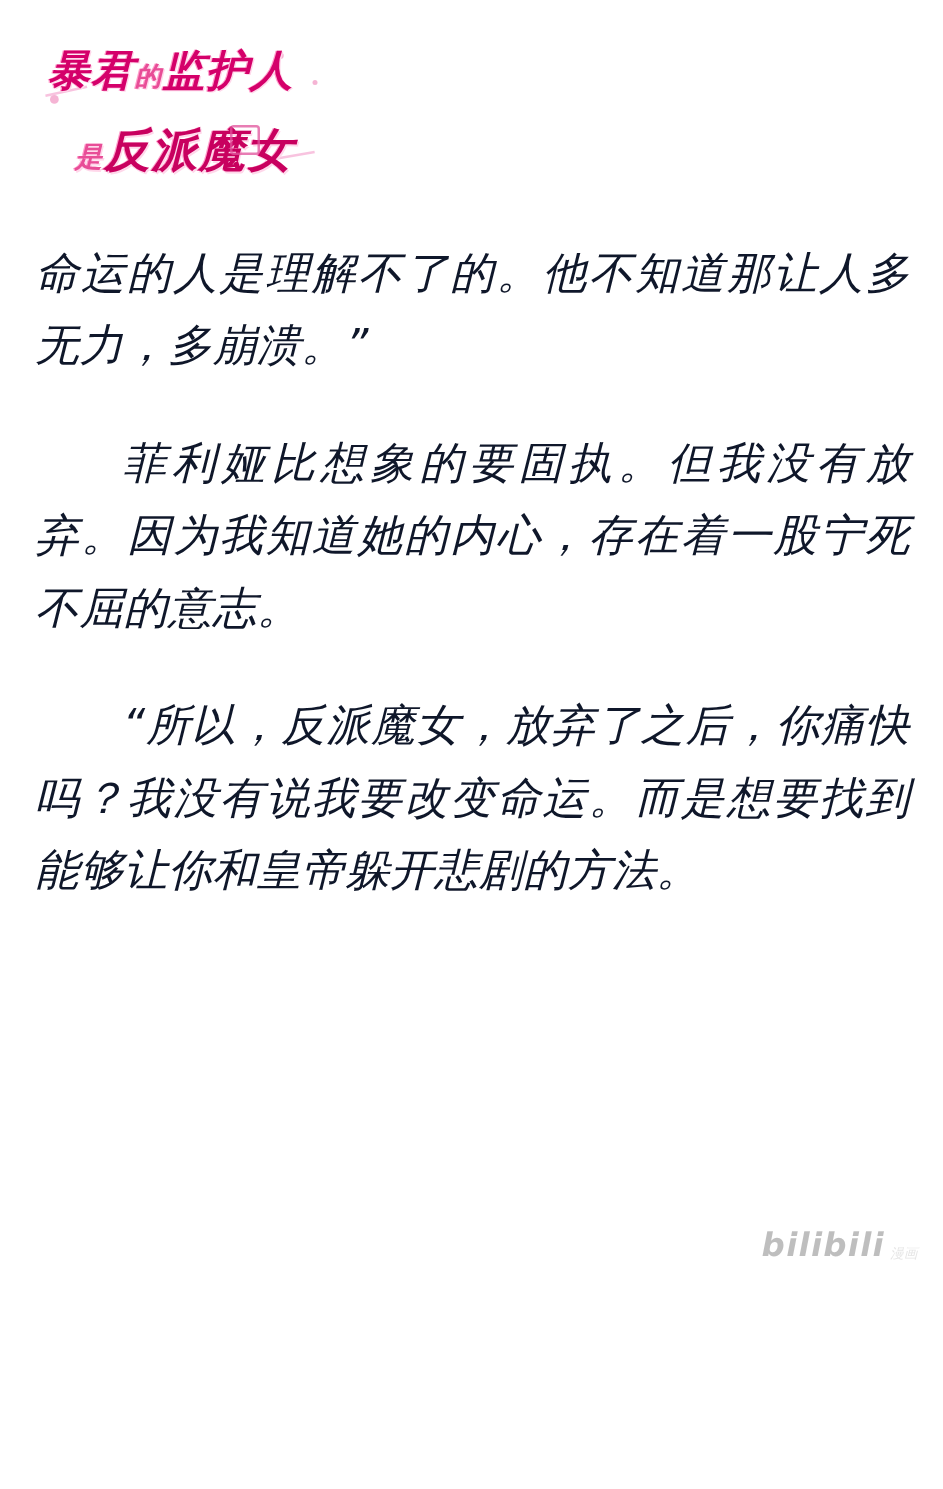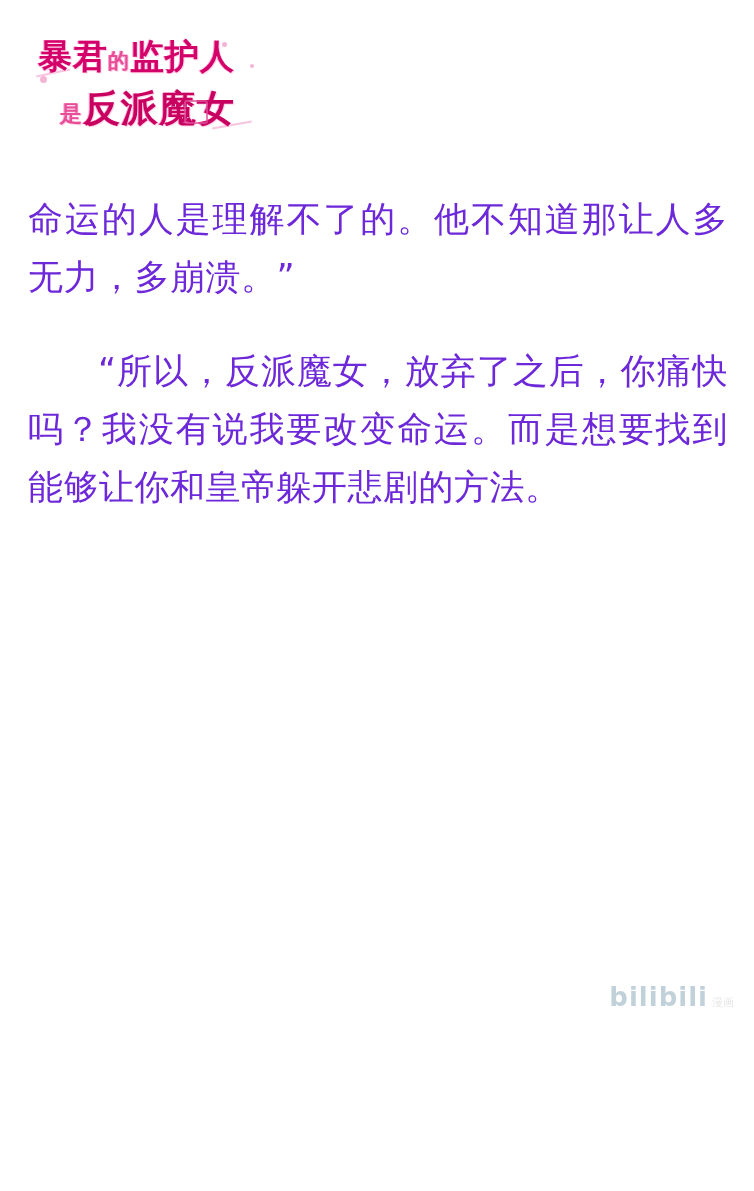--- a/index.html
+++ b/index.html
@@ -12,20 +12,21 @@
     height: 1191px;
     position: relative;
     font-family: "Liberation Sans", "DejaVu Sans", sans-serif;
     overflow: hidden;
   }
   .page {
     position: relative;
     width: 754px;
     height: 1028px;
     background: #ffffff;
+    font-style: italic;
   }
 
   
   .logo {
     position: absolute;
     left: 34px;
     top: 28px;
     width: 260px;
     height: 112px;
     user-select: none;
@@ -44,21 +45,21 @@
     color: #d4006a;
     text-shadow: 1px 1px 0 #ffd7ea, -1px 0 0 #ff9ecb;
   }
   .logo-l1 .small {
     font-size: 21px;
     color: #e84d97;
     vertical-align: baseline;
   }
   .logo-l2 {
     left: 26px;
-    top: 56px;
+    top: 68px;
     font-size: 37px;
     color: #c8005f;
     text-shadow: 1px 1px 0 #ffd7ea, -1px 0 0 #ff9ecb;
   }
   .logo-l2 .small {
     font-size: 22px;
     color: #e84d97;
   }
   .logo-deco {
     position: absolute;
@@ -87,21 +88,21 @@
     border-radius: 3px;
     opacity: .75;
   }
 
   
   .content {
     position: absolute;
     left: 28px;
     top: 190px;
     width: 700px;
-    color: #6d28d9;
+    color: #0f172a;
     font-family: "DejaVu Sans", "Liberation Sans", sans-serif;
     font-size: 35px;
     line-height: 58px;
     letter-spacing: 0.5px;
     text-align: justify;
     text-justify: inter-ideograph;
   }
   .para {
     margin: 0 0 36px 0;
     white-space: pre-wrap;
@@ -117,21 +118,21 @@
     bottom: 16px;
     display: flex;
     align-items: flex-end;
     gap: 4px;
     opacity: .25;
   }
   .wm-text {
     font-family: "DejaVu Sans", sans-serif;
     font-size: 26px;
     font-weight: bold;
-    color: #0c4a6e;
+    color: #000000;
     letter-spacing: 1px;
   }
   .wm-sub {
     font-family: "DejaVu Sans", sans-serif;
     font-size: 11px;
     color: #9a9a9a;
     padding-bottom: 4px;
     line-height: 11px;
     width: 22px;
     word-break: break-all;
@@ -151,20 +152,21 @@
 
     <div class="logo-line logo-l1"><span>暴君</span><span class="small">的</span><span>监护人</span></div>
 
     <div class="logo-line logo-l2"><span class="small">是</span><span>反派魔女</span></div>
 
     <div class="logo-box"></div>
   </div>
 
   <div class="content">
     <p class="para">命运的人是理解不了的。他不知道那让人多无力，多崩溃。”</p>
+    <p class="para indent">菲利娅比想象的要固执。但我没有放弃。因为我知道她的内心，存在着一股宁死不屈的意志。</p>
     <p class="para indent">“所以，反派魔女，放弃了之后，你痛快吗？我没有说我要改变命运。而是想要找到能够让你和皇帝躲开悲剧的方法。</p>
   </div>
 
   <div class="watermark">
     <span class="wm-text">bilibili</span>
     <span class="wm-sub">漫画</span>
   </div>
 
 </div>
 

